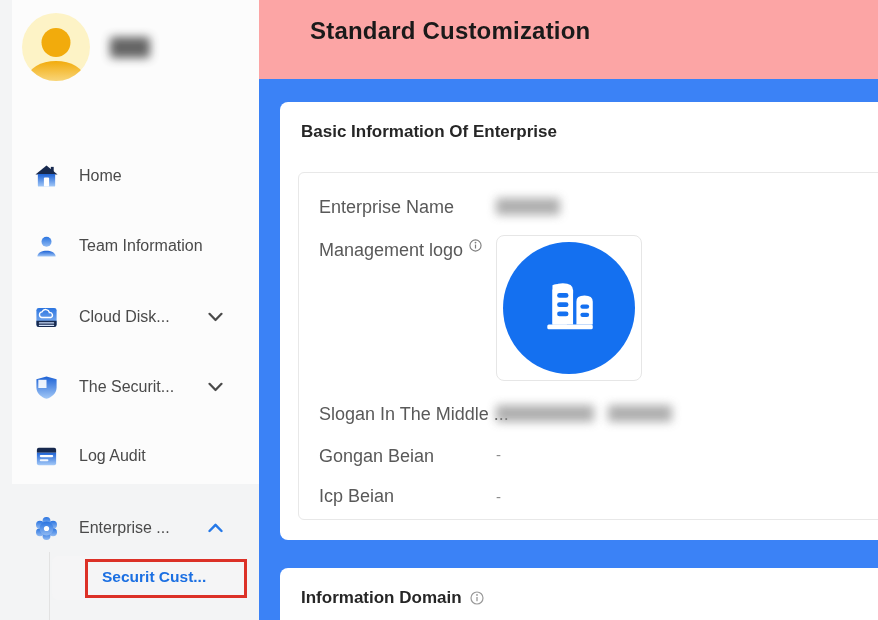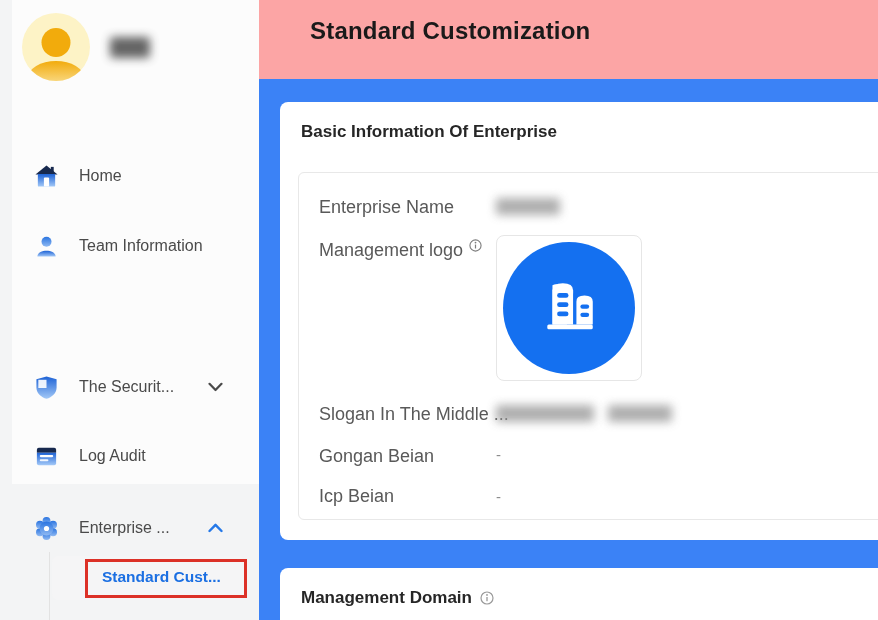--- a/index.html
+++ b/index.html
@@ -109,20 +109,37 @@
   <div class="menu-item" style="top:214px">
     <span class="mi-icon">
       <svg viewBox="0 0 26 26" width="25" height="25">
         <circle cx="13" cy="8" r="5.2" fill="url(#gBlue2)"></circle>
         <path d="M3.5 23.5 C3.5 15.5 22.5 15.5 22.5 23.5 Z" fill="url(#gBlue)"></path>
       </svg>
     </span>
     <span class="mi-label">Team Information</span>
   </div>
 
+  <div class="menu-item" style="top:285px">
+    <span class="mi-icon">
+      <svg viewBox="0 0 26 26" width="25" height="25">
+        <rect x="2.5" y="3" width="21" height="20" rx="2.5" fill="url(#gBlue2)"></rect>
+        <path d="M8 13 a3 3 0 0 1 .4-5.9 a4 4 0 0 1 7.6 .9 a2.6 2.6 0 0 1 1.4 5 Z" fill="none" stroke="#ffffff" stroke-width="1.4"></path>
+        <path d="M2.5 16.5 h21 v4 a2.5 2.5 0 0 1 -2.5 2.5 h-16 a2.5 2.5 0 0 1 -2.5 -2.5 Z" fill="#17294e"></path>
+        <rect x="5" y="18" width="16" height="1.3" rx=".6" fill="#cfe0fb"></rect>
+        <rect x="5" y="20.6" width="16" height="1.3" rx=".6" fill="#cfe0fb"></rect>
+      </svg>
+    </span>
+    <span class="mi-label">Cloud Disk...</span>
+    <span class="chev">
+      <svg width="15" height="10" viewBox="0 0 15 10">
+          <path d="M1.5 1.8 L7.5 8 L13.5 1.8" fill="none" stroke="#4a4a4a" stroke-width="2.2" stroke-linecap="round" stroke-linejoin="round"></path>
+        </svg>
+    </span>
+  </div>
 
   <div class="menu-item" style="top:424px">
     <span class="mi-icon">
       <svg viewBox="0 0 26 26" width="25" height="25">
         <path d="M3 6 a2 2 0 0 1 2-2 h16 a2 2 0 0 1 2 2 v3 h-20 Z" fill="#17294e"></path>
         <path d="M3 9 h20 v11 a2 2 0 0 1 -2 2 h-16 a2 2 0 0 1 -2 -2 Z" fill="url(#gBlue)"></path>
         <rect x="6" y="11.5" width="14" height="2.2" rx="1.1" fill="#ffffff"></rect>
         <rect x="6" y="15.8" width="9" height="2.2" rx="1.1" fill="#ffffff" opacity=".9"></rect>
       </svg>
     </span>
@@ -162,21 +179,21 @@
     <span class="mi-label">Enterprise ...</span>
     <span class="chev">
       <svg width="15" height="10" viewBox="0 0 15 10">
           <path d="M1.5 8 L7.5 1.8 L13.5 8" fill="none" stroke="#2478e8" stroke-width="2.4" stroke-linecap="round" stroke-linejoin="round"></path>
         </svg>
     </span>
   </div>
 
   <div class="indent-line"></div>
   <div class="subitem-bg"></div>
-  <div class="subitem-label">Standard Cust...</div>
+  <div class="subitem-label">Securit Cust...</div>
   <div class="annotation-box"></div>
 </div>
 
 <div class="main">
   <div class="main-header">
     <div class="page-title">Standard Customization</div>
   </div>
 
   <div class="content">
 
@@ -224,21 +241,21 @@
         <div class="f-value" style="top:273px">-</div>
 
         <div class="f-label" style="top:313px">Icp Beian</div>
         <div class="f-value" style="top:315px">-</div>
 
       </div>
     </div>
 
     <div class="card card2">
       <div class="section-title-row">
-        <span class="section-title">Management Domain</span>
+        <span class="section-title">Information Domain</span>
         <span class="info-ic2">
           <svg width="14" height="14" viewBox="0 0 14 14">
               <circle cx="7" cy="7" r="6" fill="none" stroke="#9a9a9a" stroke-width="1.2"></circle>
               <rect x="6.35" y="6" width="1.3" height="4.2" fill="#9a9a9a"></rect>
               <circle cx="7" cy="3.9" r="0.95" fill="#9a9a9a"></circle>
             </svg>
         </span>
       </div>
     </div>
 

